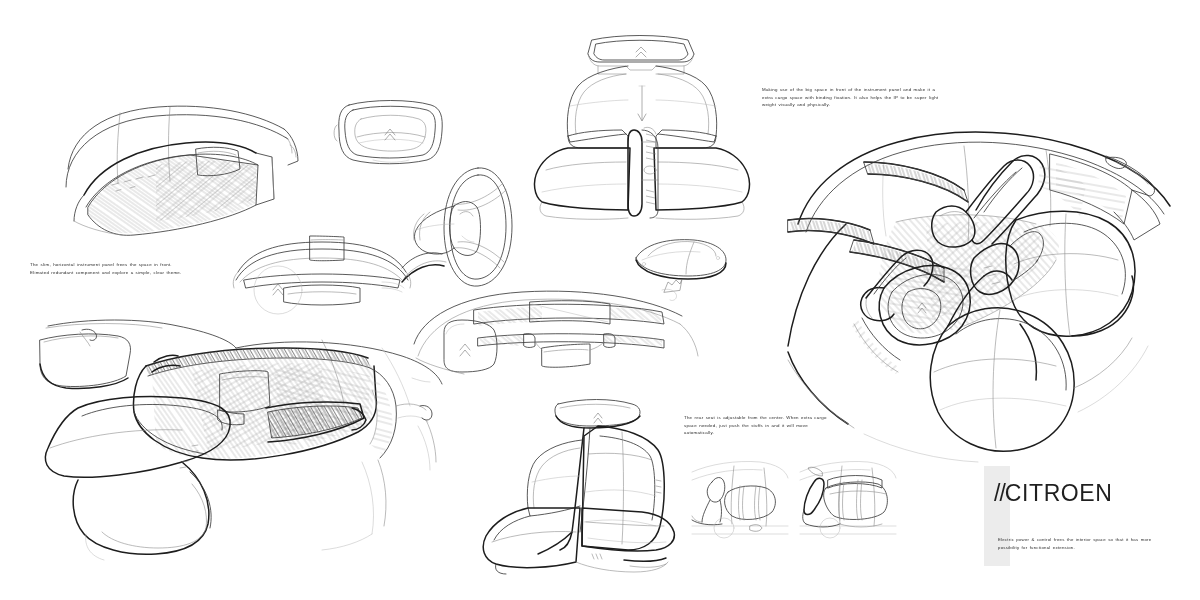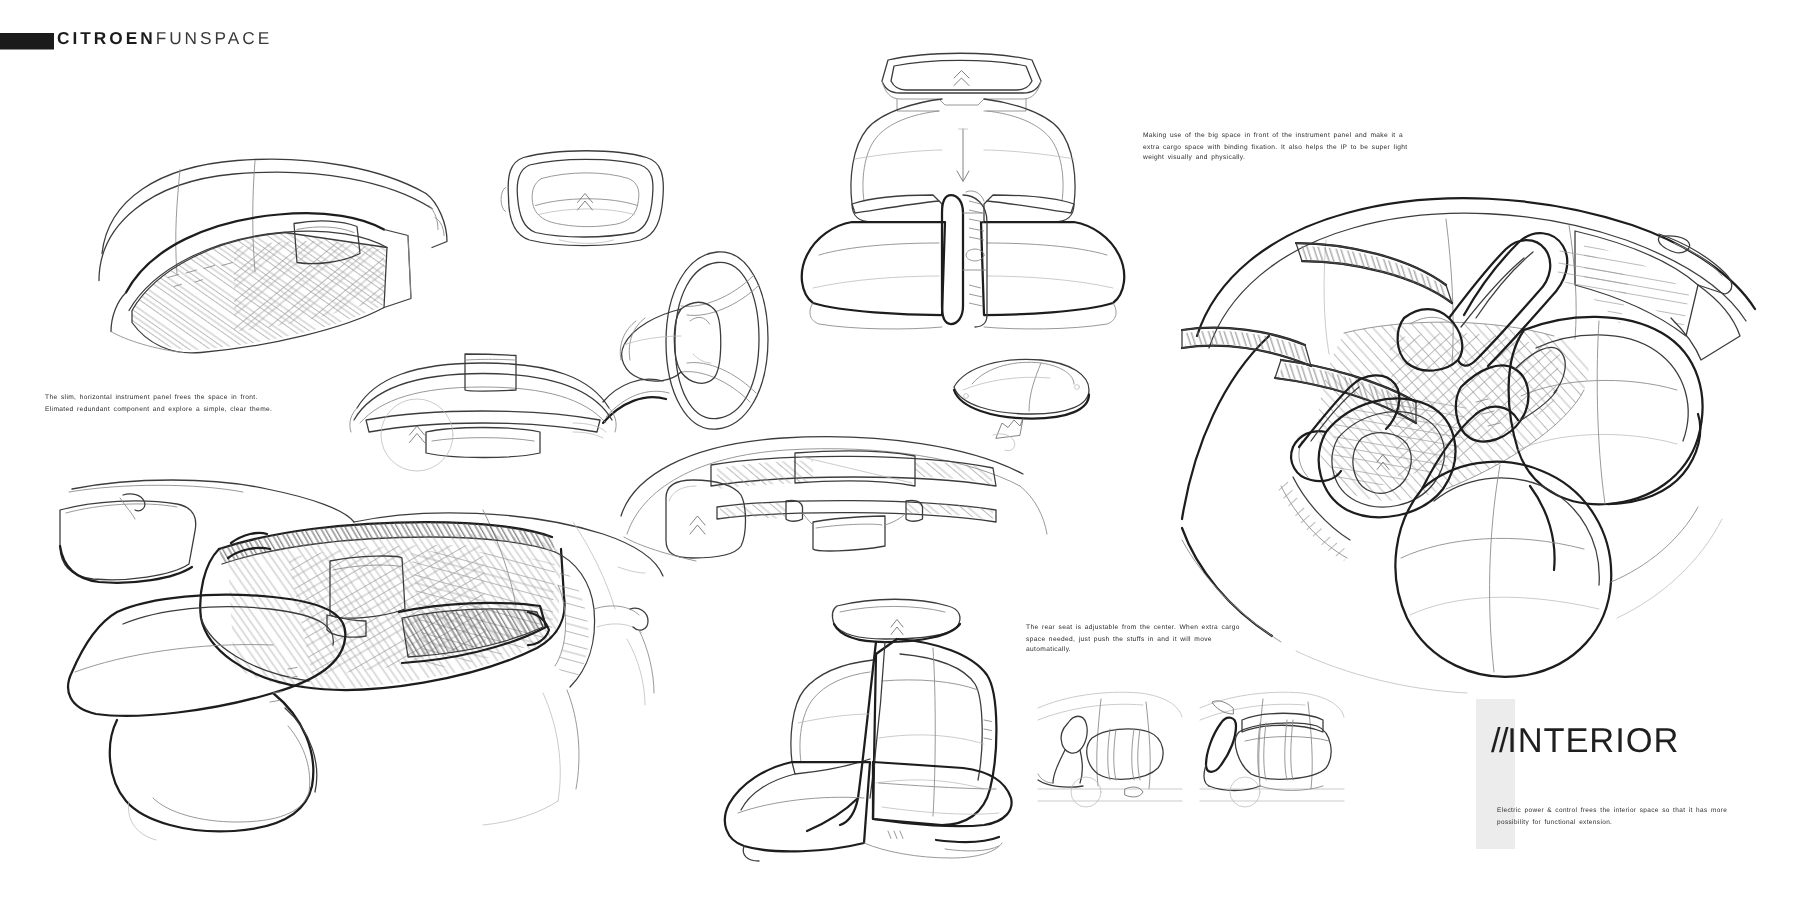--- a/index.html
+++ b/index.html
@@ -104,24 +104,20 @@
   .ln-faint  { fill: none; stroke: #b9b9b9; stroke-width: 0.5;  stroke-linecap: round; stroke-linejoin: round; }
   .ln-thin   { fill: none; stroke: #6a6a6a; stroke-width: 0.55; stroke-linecap: round; stroke-linejoin: round; }
   .hatchA    { stroke: #9a9a9a; stroke-width: 0.45; fill: none; }
   .hatchB    { stroke: #777777; stroke-width: 0.5;  fill: none; }
 </style>
 </head>
 <body>
 
 <div id="board">
 
-  <div id="header">
-    <div id="header-bar"></div>
-    <div id="header-title"><span class="brand">CITROEN</span><span class="model">FUNSPACE</span></div>
-  </div>
 
   <div class="sketch" id="sk-ip-tl" style="left:60px; top:95px; width:250px; height:145px;">
     <svg width="250" height="145" viewBox="0 0 250 145">
       <defs>
         <pattern id="wv1" width="14" height="14" patternUnits="userSpaceOnUse" patternTransform="rotate(35)">
           <path d="M0 2 H14 M0 5 H14 M0 8 H14 M0 11 H14" class="hatchA"></path>
         </pattern>
         <pattern id="wv1b" width="14" height="14" patternUnits="userSpaceOnUse" patternTransform="rotate(-40)">
           <path d="M0 3 H14 M0 6.5 H14 M0 10 H14" class="hatchA"></path>
         </pattern>
@@ -645,17 +641,17 @@
       <path class="ln-soft" d="M40 66 C52 70 70 70 82 66"></path>
     </svg>
   </div>
 
   <div class="note" id="note-ip">The slim, horizontal instrument panel frees the space in front. Elimated redundant component and explore a simple, clear theme.</div>
   <div class="note" id="note-cargo">Making use of the big space in front of the instrument panel and make it a extra cargo space with binding fixation. It also helps the IP to be super light weight visually and physically.</div>
   <div class="note" id="note-rearseat">The rear seat is adjustable from the center. When extra cargo space needed, just push the stuffs in and it will move automatically.</div>
 
   <div id="interior-block">
     <div id="interior-swatch"></div>
-    <div id="interior-title"><span class="slashes">//</span><span>INTERIOR</span></div>
+    <div id="interior-title"><span class="slashes">//</span><span>CITROEN</span></div>
   </div>
   <div class="note" id="note-interior">Electric power &amp; control frees the interior space so that it has more possibility for functional extension.</div>
 
 </div>
 
 </body></html>

